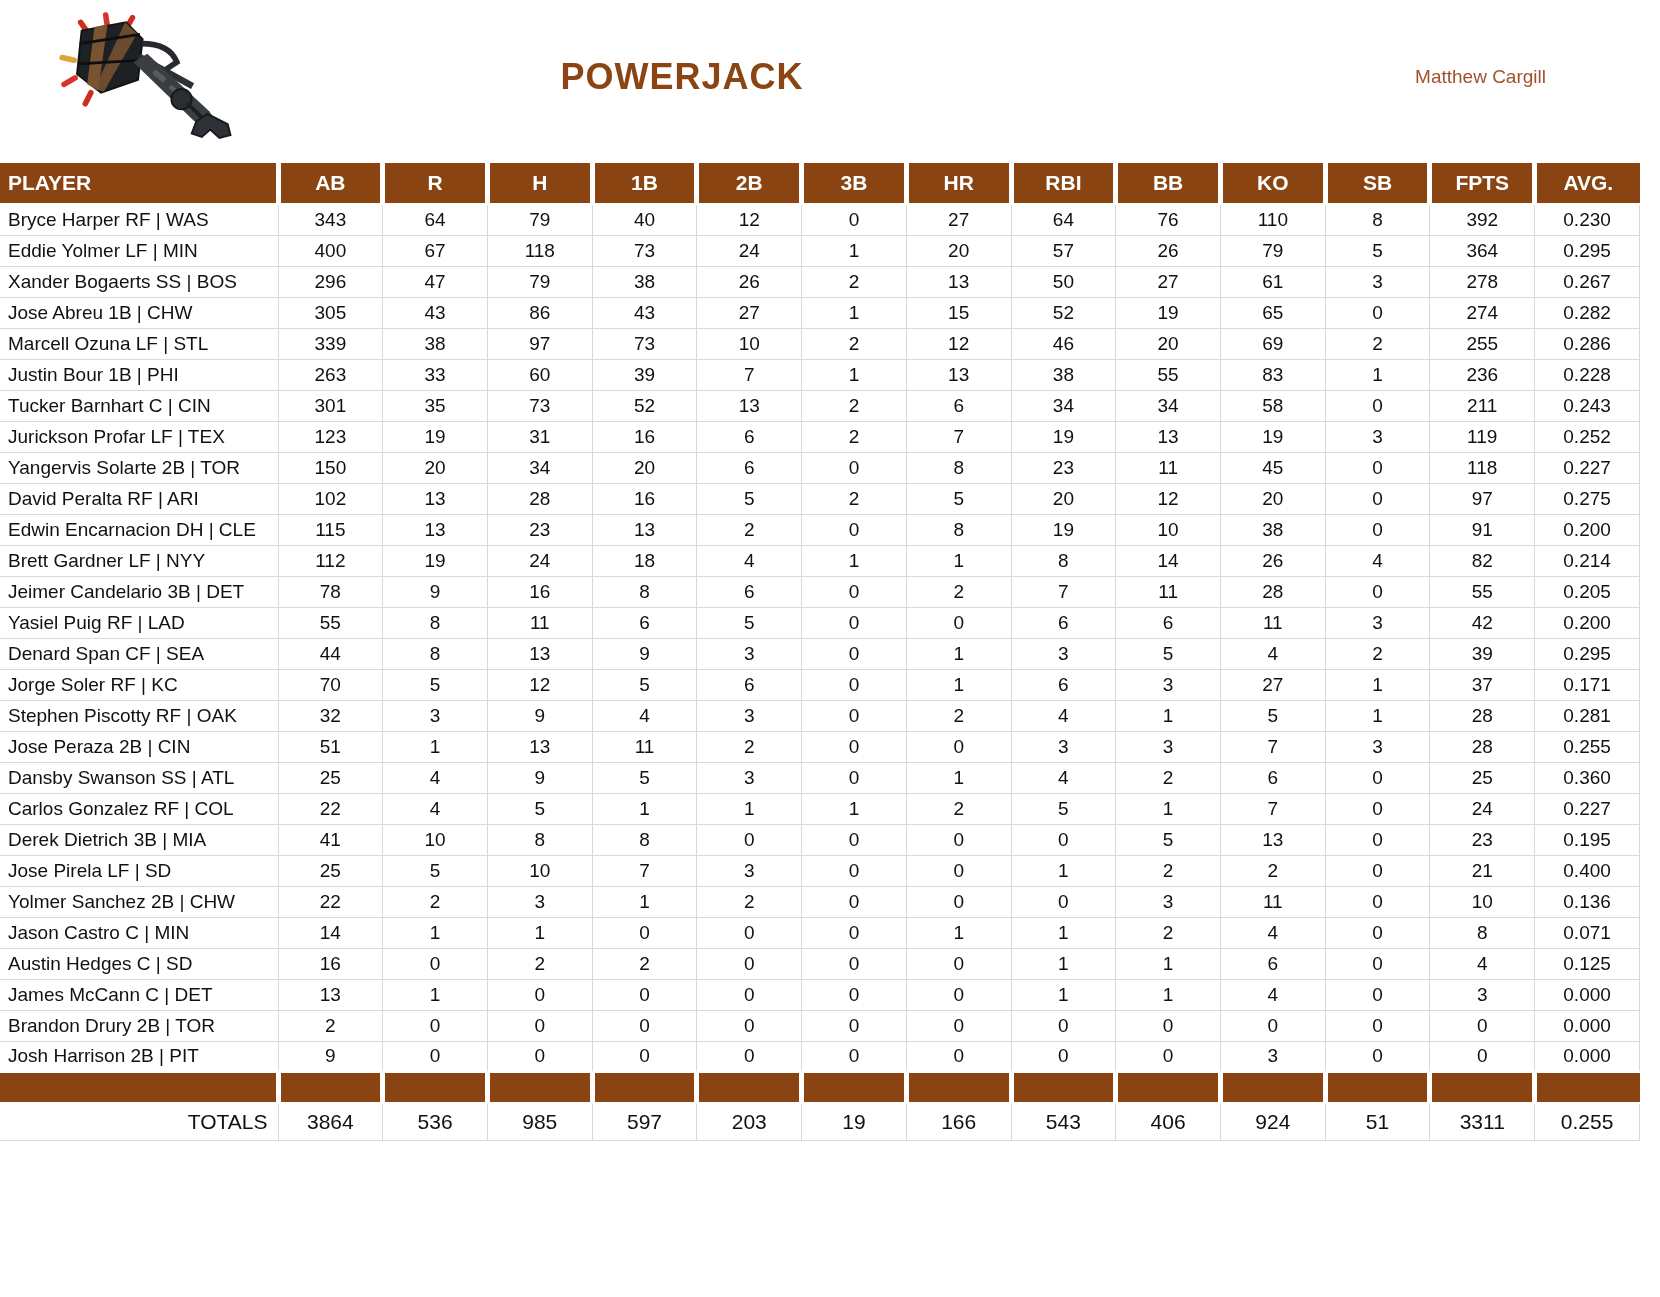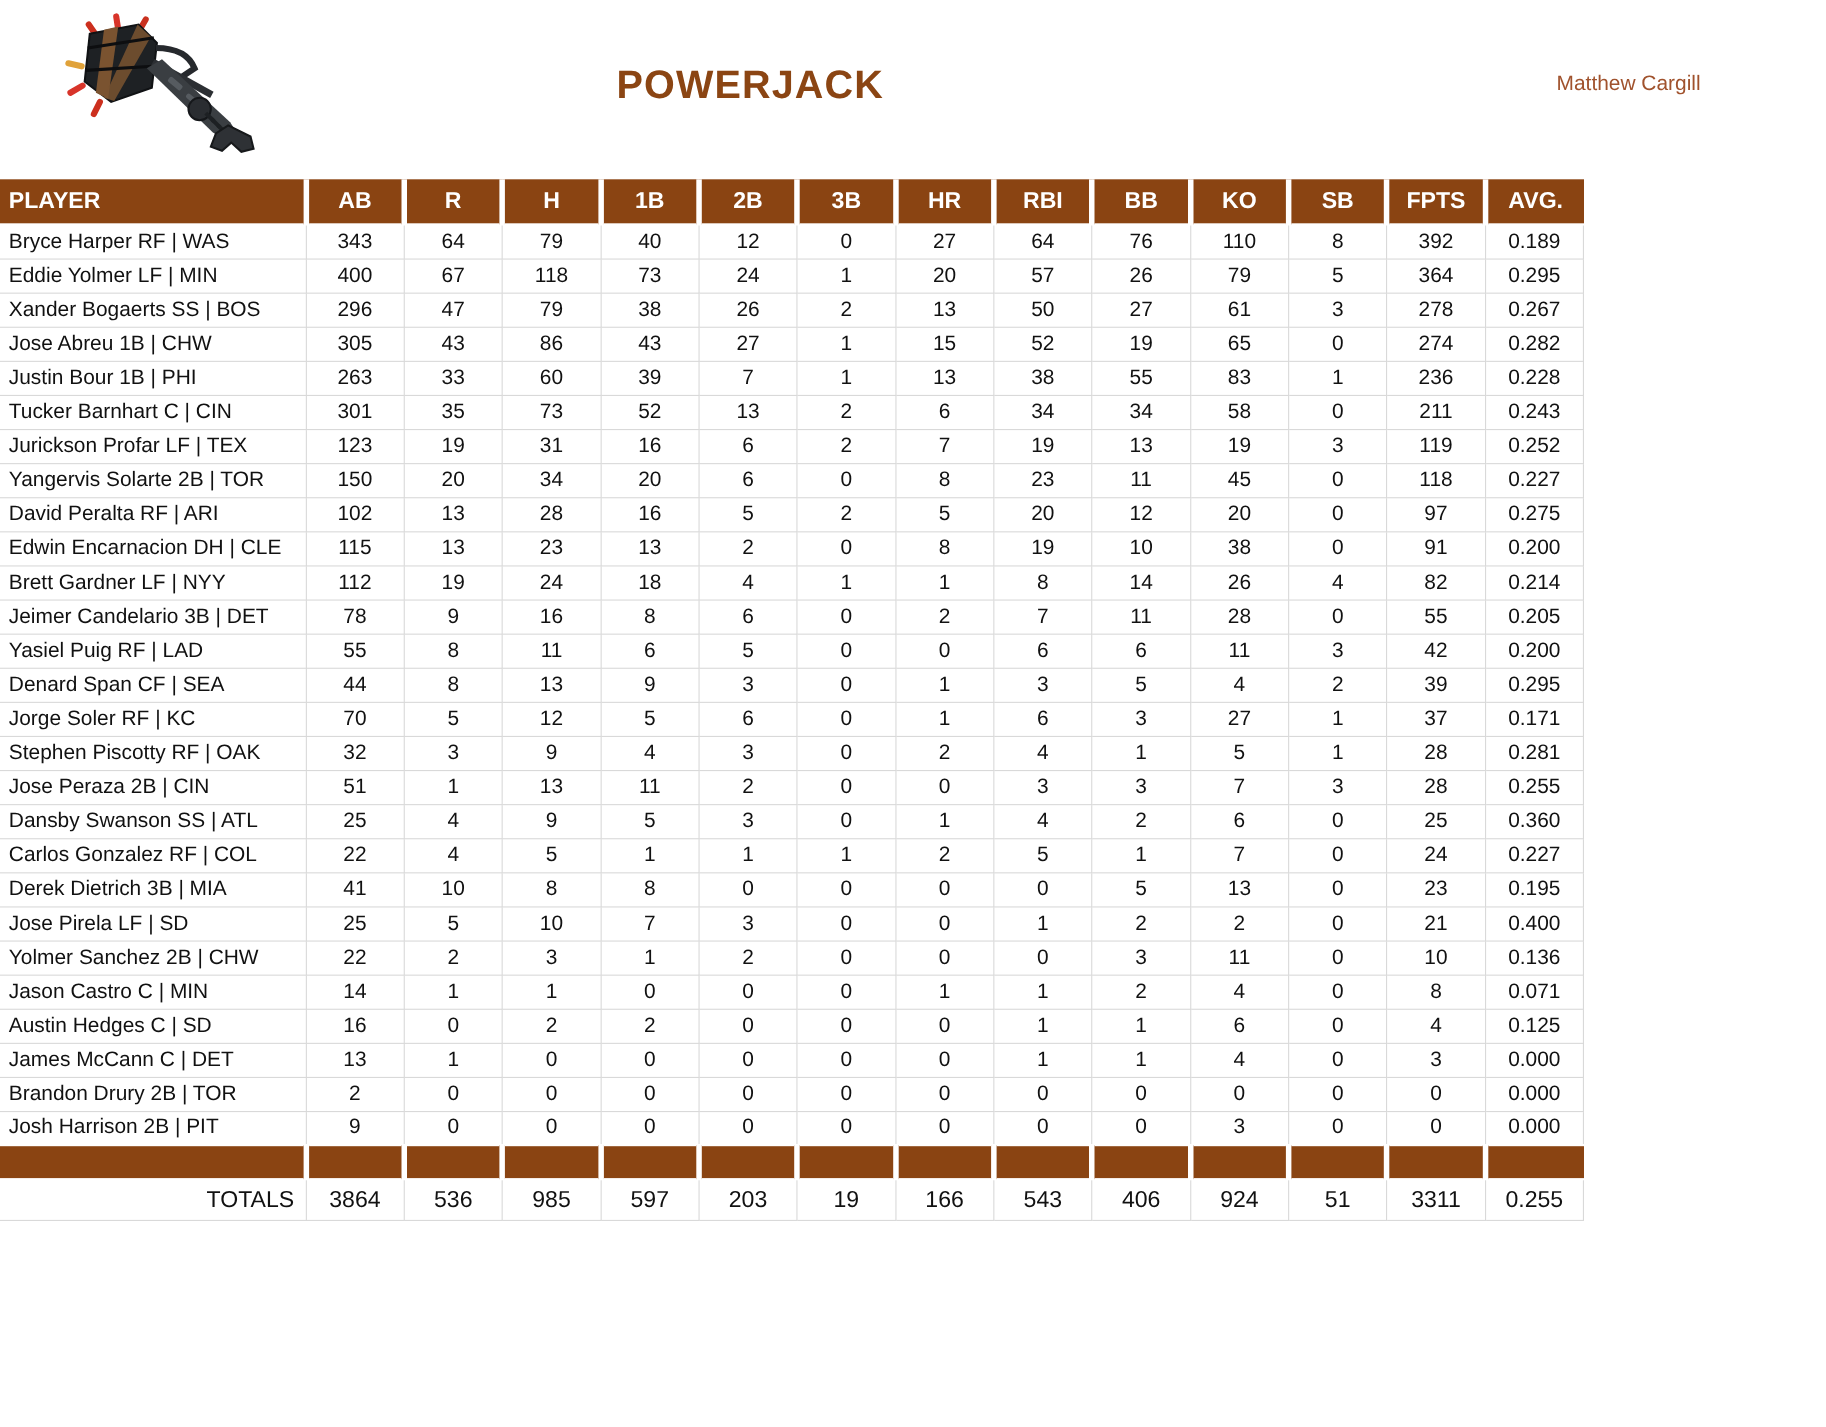--- a/index.html
+++ b/index.html
@@ -10,21 +10,21 @@
     --text:#111111;
   }
   *{box-sizing:border-box;}
   html,body{margin:0;padding:0;background:#ffffff;width:1660px;height:1297px;overflow:hidden;
     font-family:"Liberation Sans", sans-serif;color:var(--text);}
   .page-header{position:relative;height:163px;width:1660px;}
   .logo{position:absolute;left:52px;top:6px;width:185px;height:140px;}
   .page-title{position:absolute;left:0;top:56px;width:1364px;text-align:center;
     font-size:36px;font-weight:bold;color:var(--title-brown);letter-spacing:1px;}
   .author{position:absolute;right:114px;top:66px;font-size:19px;color:var(--author-sienna);}
-  table.stats{border-collapse:collapse;table-layout:fixed;width:1440px;margin:0;}
+  table.stats{border-collapse:collapse;table-layout:fixed;width:1640px;margin:0;}
   col.player-col{width:278px;}
   th{background:var(--brown);color:#ffffff;font-weight:bold;font-size:21px;height:41px;
      border-left:5px solid #ffffff;border-bottom:2px solid #ffffff;text-align:center;padding:0;}
   th:first-child{border-left:none;text-align:left;padding-left:8px;}
   td{height:31px;font-size:19px;text-align:center;padding:0;
      border-right:1px solid var(--grid);border-bottom:1px solid var(--grid);}
   tbody td:first-child{text-align:left;padding-left:8px;border-left:none;}
   tr.separator-row td{background:var(--brown);height:31px;border-left:5px solid #ffffff;
      border-top:2px solid #ffffff;border-bottom:2px solid #ffffff;border-right:none;}
   tr.separator-row td:first-child{border-left:none;}
@@ -111,21 +111,21 @@
         <td>79</td>
         <td>40</td>
         <td>12</td>
         <td>0</td>
         <td>27</td>
         <td>64</td>
         <td>76</td>
         <td>110</td>
         <td>8</td>
         <td>392</td>
-        <td>0.189</td>
+        <td>0.230</td>
       </tr>
       <tr>
         <td>Eddie Yolmer LF | MIN</td>
         <td>400</td>
         <td>67</td>
         <td>118</td>
         <td>73</td>
         <td>24</td>
         <td>1</td>
         <td>20</td>
@@ -160,20 +160,36 @@
         <td>43</td>
         <td>27</td>
         <td>1</td>
         <td>15</td>
         <td>52</td>
         <td>19</td>
         <td>65</td>
         <td>0</td>
         <td>274</td>
         <td>0.282</td>
+      </tr>
+      <tr>
+        <td>Marcell Ozuna LF | STL</td>
+        <td>339</td>
+        <td>38</td>
+        <td>97</td>
+        <td>73</td>
+        <td>10</td>
+        <td>2</td>
+        <td>12</td>
+        <td>46</td>
+        <td>20</td>
+        <td>69</td>
+        <td>2</td>
+        <td>255</td>
+        <td>0.286</td>
       </tr>
       <tr>
         <td>Justin Bour 1B | PHI</td>
         <td>263</td>
         <td>33</td>
         <td>60</td>
         <td>39</td>
         <td>7</td>
         <td>1</td>
         <td>13</td>

